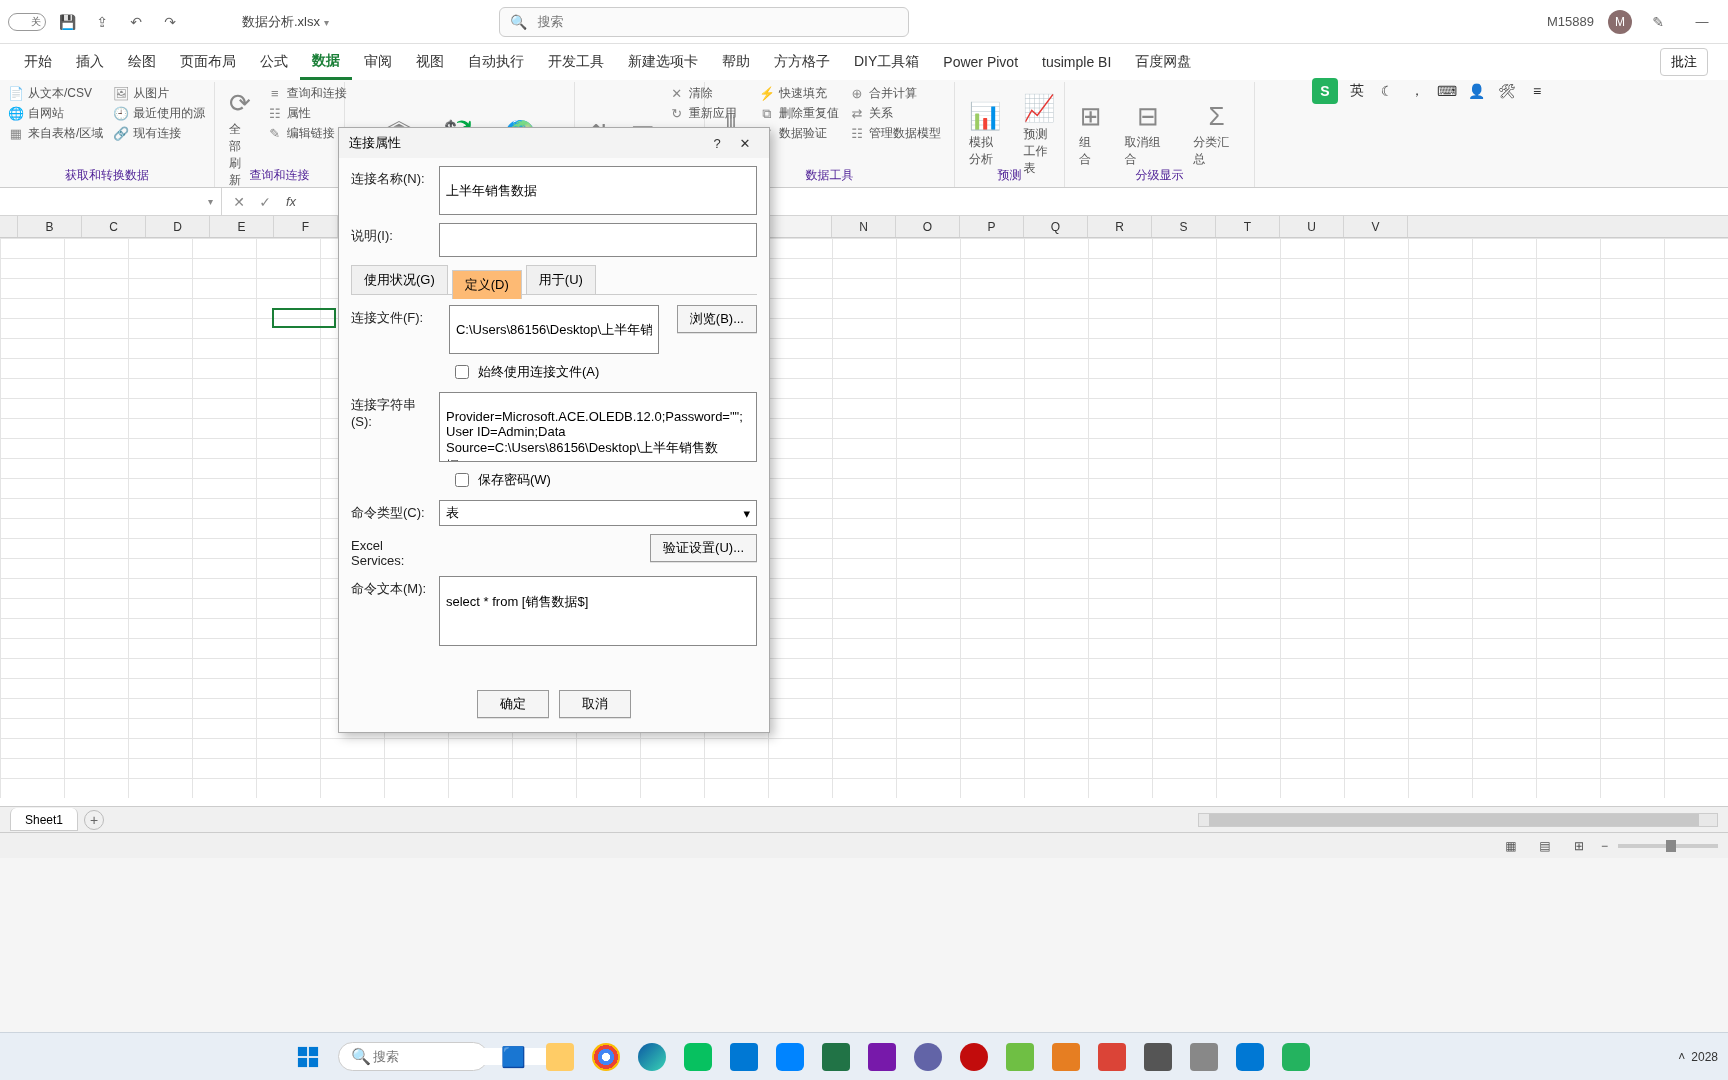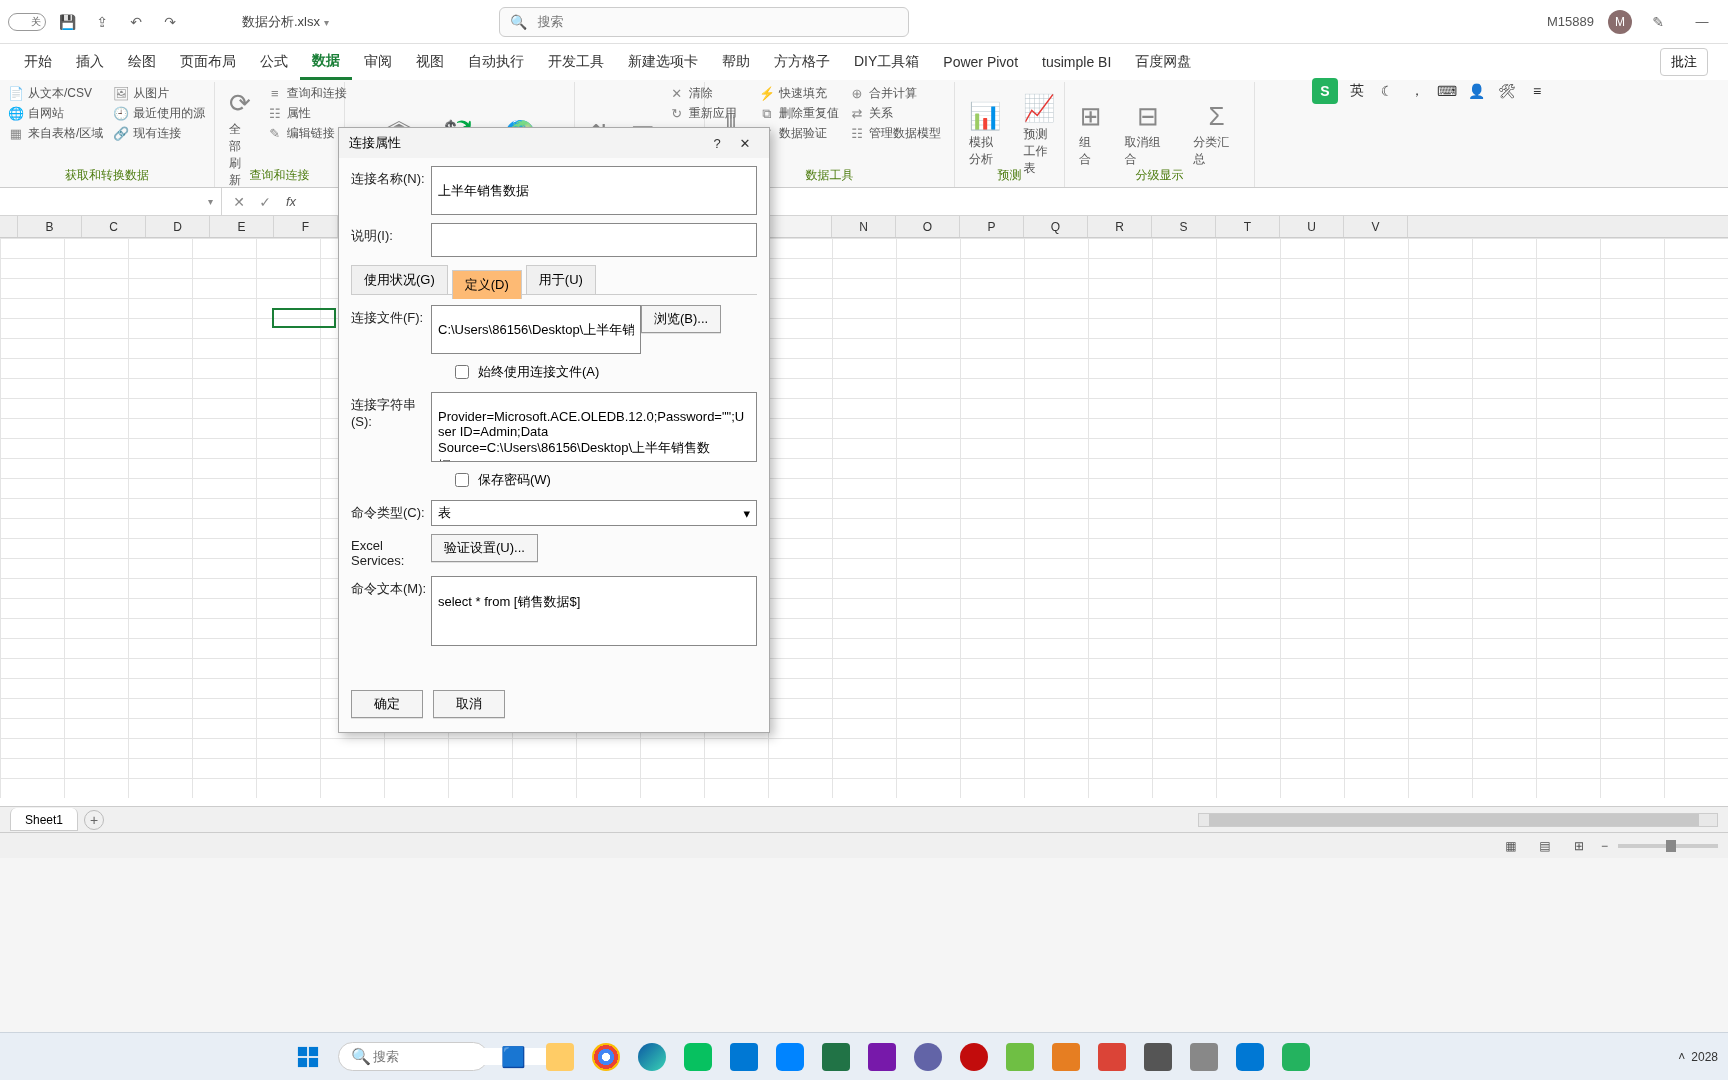--- a/index.html
+++ b/index.html
@@ -25,21 +25,21 @@
 .ribbon-tabs .tab.active { border-bottom: 3px solid #1a7f37; font-weight: 600; color: #1a7f37; }
 .ribbon-tabs .spacer { flex: 1; }
 .ime-float { position: absolute; right: 180px; top: 78px; display: flex; align-items: center; gap: 8px; background: transparent; }
 .ime-ico { width: 22px; height: 22px; font-size: 14px; color: #333; display: flex; align-items: center; justify-content: center; }
 .ime-s { background: #24b35f; color: #fff; border-radius: 4px; width: 26px; height: 26px; font-weight: bold; }
 .comments-btn { border: 1px solid #ccc; border-radius: 4px; padding: 4px 10px; font-size: 13px; margin-right: 8px; }
 
 
 .ribbon { height: 108px; background: #f8f8f8; border-bottom: 1px solid #ccc; display: flex; padding-top: 2px; }
 .ribbon-group { border-right: 1px solid #e2e2e2; padding: 2px 6px; display: flex; flex-direction: column; position: relative; }
-.ribbon-group .label { position: absolute; bottom: 3px; left: 0; right: 0; text-align: center; font-size: 12px; color: #4d7c0f; }
+.ribbon-group .label { position: absolute; bottom: 3px; left: 0; right: 0; text-align: center; font-size: 12px; color: #4c1d95; }
 .rg-items { display: flex; gap: 6px; flex: 1; }
 .rg-col { display: flex; flex-direction: column; gap: 1px; }
 .rg-item { font-size: 12px; color: #555; display: flex; align-items: center; gap: 4px; padding: 1px 2px; white-space: nowrap; }
 .rg-big { display: flex; flex-direction: column; align-items: center; justify-content: center; padding: 4px 8px; font-size: 12px; color: #555; gap: 2px; }
 .rg-big .ico { font-size: 26px; color: #888; }
 .rg-small-ico { width: 16px; height: 16px; display: inline-flex; align-items: center; justify-content: center; color: #888; font-size: 13px; }
 
 
 .formula-bar { height: 28px; background: #fff; border-bottom: 1px solid #d4d4d4; display: flex; align-items: center; }
 .name-box { width: 222px; border-right: 1px solid #d4d4d4; height: 100%; display: flex; align-items: center; padding: 0 8px; font-size: 13px; }
@@ -68,35 +68,35 @@
 .view-btn { width: 24px; height: 20px; border: 1px solid transparent; display: flex; align-items: center; justify-content: center; }
 .zoom-slider { width: 100px; height: 4px; background: #ccc; position: relative; }
 .zoom-slider .thumb { position: absolute; left: 48px; top: -4px; width: 10px; height: 12px; background: #888; }
 
 
 .dialog { position: absolute; left: 338px; top: 127px; width: 432px; background: #fbfbfb; border: 1px solid #aaa; box-shadow: 4px 4px 10px rgba(0,0,0,0.25); font-size: 13px; }
 .dialog-titlebar { height: 30px; display: flex; align-items: center; padding: 0 10px; background: #f3f3f3; }
 .dialog-titlebar .dt-spacer { flex: 1; }
 .dialog-titlebar .dt-btn { width: 28px; text-align: center; font-size: 13px; color: #333; }
 .dialog-body { padding: 8px 12px 14px; }
-.drow { display: flex; align-items: flex-start; margin-bottom: 8px; gap: 0; }
+.drow { display: flex; align-items: flex-start; margin-bottom: 8px; gap: 8px; justify-content: space-between; }
 .drow label { width: 80px; padding-top: 4px; color: #222; font-size: 13px; }
 .dinput { flex: 1; border: 1px solid #888; background: #fff; padding: 16px 6px; font-size: 13px; font-family: inherit; resize: none; }
 .dinput.tall { height: 32px; }
 .dinput.conn { height: 70px; }
 .dinput.cmd { height: 70px; }
 .dtabs { display: flex; gap: 4px; border-bottom: 1px solid #ccc; margin-bottom: 10px; }
 .dtab { border: 1px solid #ccc; border-bottom: none; padding: 5px 12px; background: #f0f0f0; font-size: 13px; }
 .dtab.active { background: #fdba74; position: relative; top: 5px; }
 .dbtn { border: 1px solid #999; background: #f5f5f5; padding: 4px 12px; font-size: 13px; box-shadow: 0 1px 0 rgba(0,0,0,0.1); }
 .dcheck { display: flex; align-items: center; gap: 6px; margin-left: 100px; margin-bottom: 10px; font-size: 13px; }
 .dcheck input { width: 14px; height: 14px; }
 .dselect { flex: 1; border: 1px solid #888; background: #fff; padding: 3px 6px; font-size: 13px; display: flex; justify-content: space-between; align-items: center; }
 .dialog-btns { display: flex; gap: 10px; margin-top: 14px; }
-.dialog-footer { display: flex; justify-content: flex-start; gap: 10px; padding-top: 12px; margin-top: 32px; }
+.dialog-footer { display: flex; justify-content: center; gap: 10px; padding-top: 12px; margin-top: 32px; }
 .dialog-footer .dbtn { min-width: 72px; }
 
 
 .taskbar { position: absolute; bottom: 0; left: 0; right: 0; height: 48px; background: #e8eef5; border-top: 1px solid #ccd4dd; display: flex; align-items: center; padding: 0 10px; gap: 6px; }
 .taskbar .tb-center { margin-left: 280px; display: flex; align-items: center; gap: 6px; }
 .tb-start { width: 36px; height: 36px; display: flex; align-items: center; justify-content: center; font-size: 20px; color: #0078d4; }
 .tb-search { display: flex; align-items: center; border: 1px solid #ccc; border-radius: 18px; background: #fff; padding: 4px 12px; width: 150px; margin-left: 6px; }
 .tb-search input { border: none; outline: none; font-size: 13px; flex: 1; }
 .tb-ico { width: 40px; height: 40px; display: flex; align-items: center; justify-content: center; font-size: 20px; border-radius: 4px; }
 .tb-app { width: 28px; height: 28px; border-radius: 4px; }

